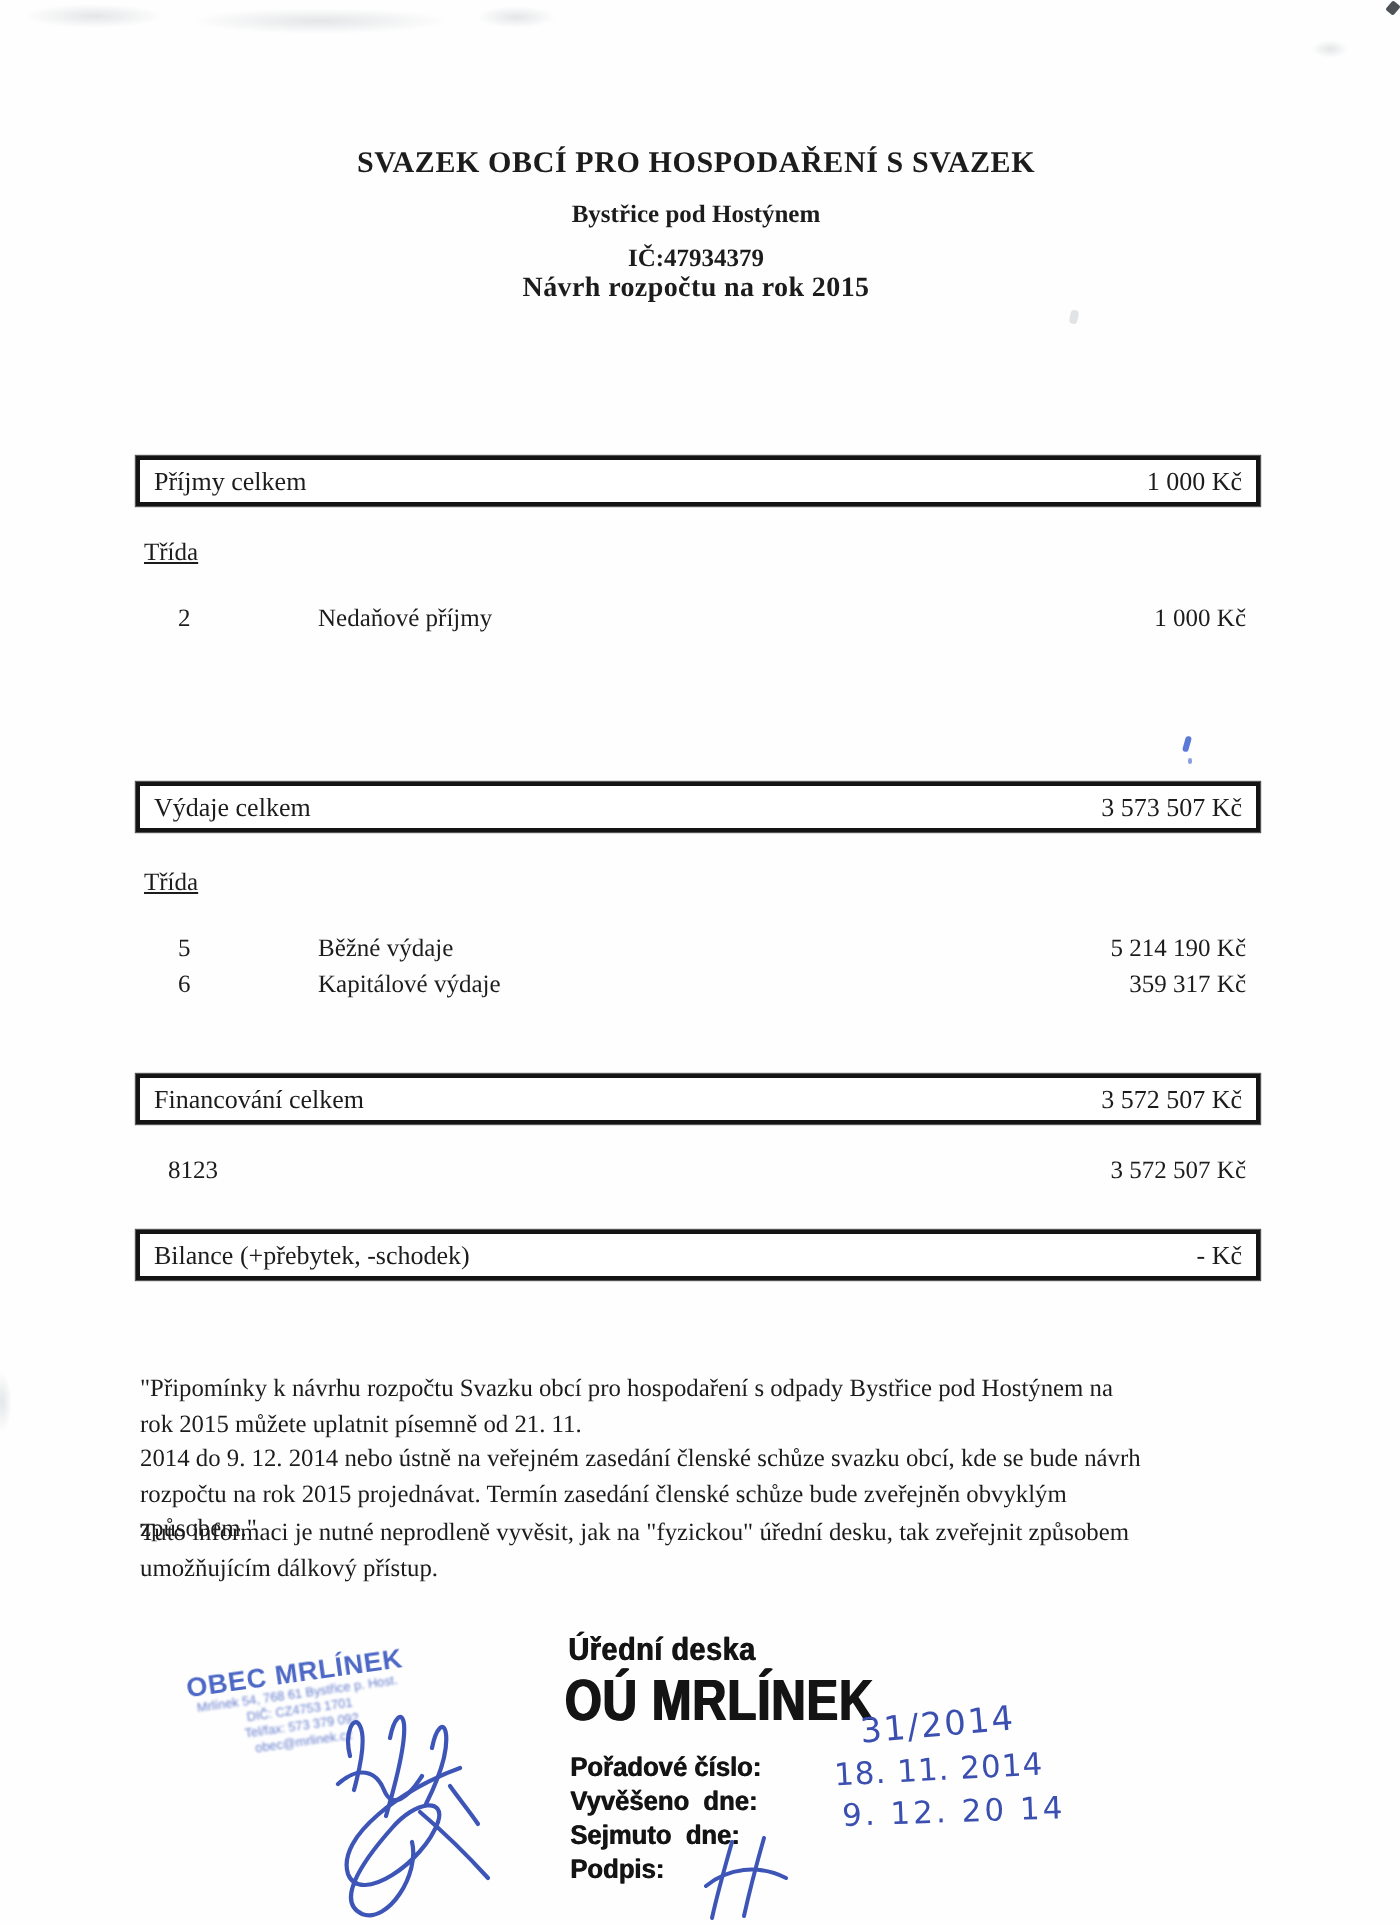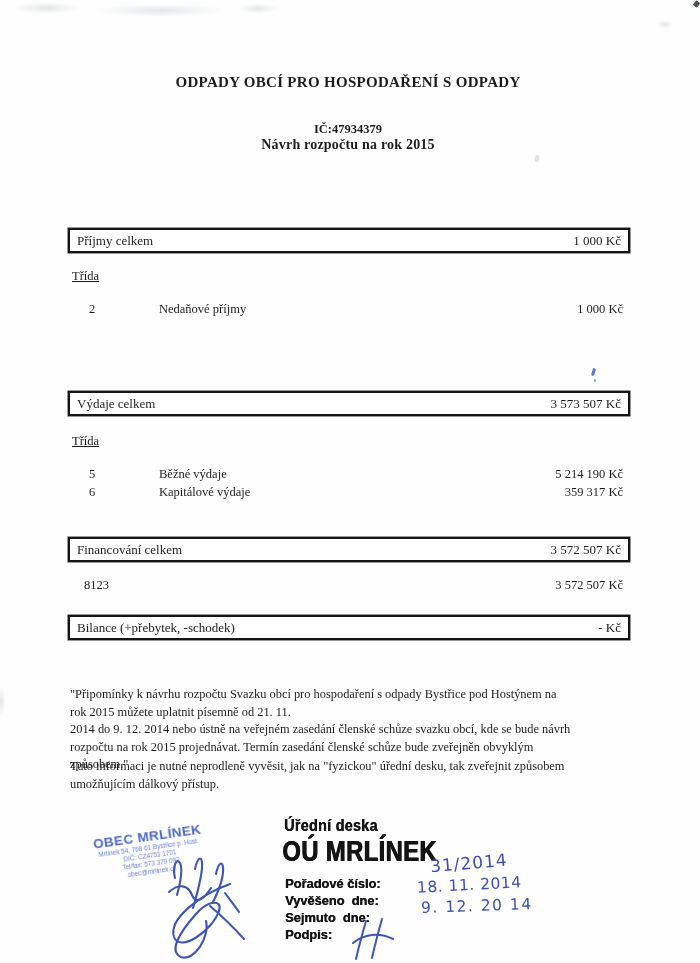--- a/index.html
+++ b/index.html
@@ -67,21 +67,22 @@
   <div class="abs smudge" style="left:12px;top:2px;width:70px;height:12px;"></div>
   <div class="abs smudge" style="left:95px;top:4px;width:130px;height:13px;"></div>
   <div class="abs smudge" style="left:238px;top:3px;width:40px;height:11px;"></div>
   <div class="abs speck-dark" style="left:694px;top:1px;width:5px;height:6px;transform:rotate(40deg);"></div>
   <div class="abs smudge" style="left:656px;top:20px;width:18px;height:9px;"></div>
   <div class="abs mark-gray" style="left:535px;top:155px;width:4px;height:7px;transform:rotate(12deg);opacity:.55;"></div>
   <div class="abs mark-blue" style="left:592px;top:368px;width:3px;height:8px;transform:rotate(16deg);"></div>
   <div class="abs mark-blue" style="left:594px;top:379px;width:2px;height:3px;opacity:.7;"></div>
   <div class="abs smudge" style="left:-4px;top:686px;width:10px;height:30px;"></div>
 
-  <div class="abs center org-name">ODPADY OBCÍ PRO HOSPODAŘENÍ S ODPADY</div>
+  <div class="abs center org-name">SVAZEK OBCÍ PRO HOSPODAŘENÍ S SVAZEK</div>
+  <div class="abs center org-loc">Bystřice pod Hostýnem</div>
   <div class="abs center org-ic">IČ:47934379</div>
   <div class="abs center doc-title">Návrh rozpočtu na rok 2015</div>
 
   <div class="abs sumbox" style="top:228px;">
     <span>Příjmy celkem</span>
     <span>1 000 Kč</span>
   </div>
   <div class="abs group-label" style="top:269px;">Třída</div>
   <div class="abs drow" style="top:302px;">
     <span class="code">2</span>

